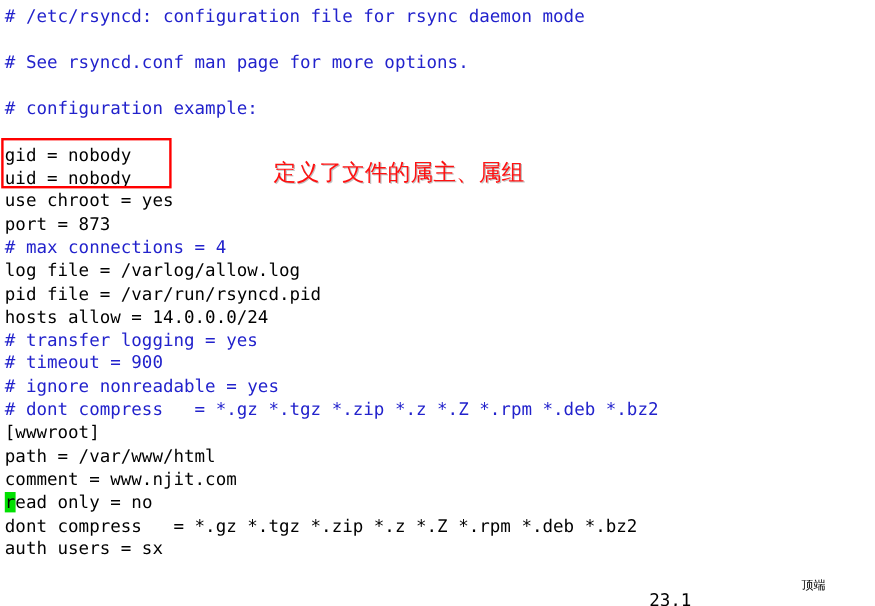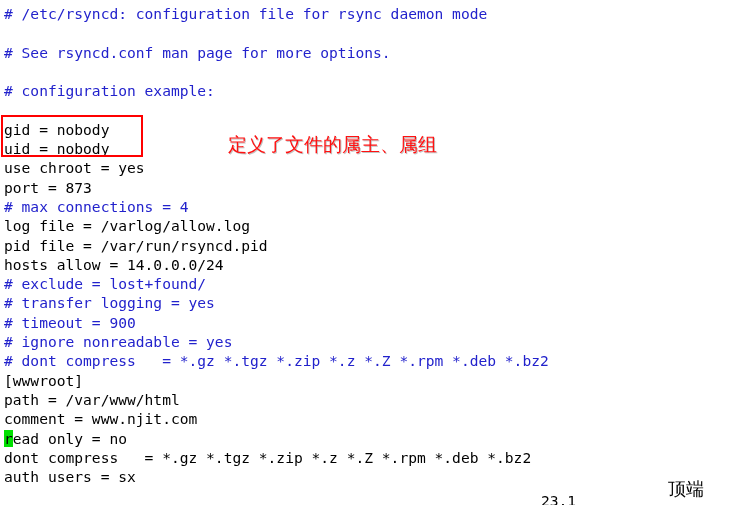--- a/index.html
+++ b/index.html
@@ -92,21 +92,21 @@
     line-height: 20px;
     color: #000000;
     white-space: pre;
     text-decoration: underline;
   }
   #status-topbottom {
     position: absolute;
     left: 668px;
     top: 0px;
     font-family: "DejaVu Sans", "Liberation Sans", sans-serif;
-    font-size: 18px;
+    font-size: 10px;
     line-height: 20px;
     color: #000000;
     white-space: pre;
   }
 
   
   #watermark {
     position: absolute;
     left: 497px;
     top: 474px;
@@ -132,21 +132,20 @@
       <div class="line comment"># configuration example:</div>
       <div class="line blank">&nbsp;</div>
       <div class="line code">gid = nobody</div>
       <div class="line code">uid = nobody</div>
       <div class="line code">use chroot = yes</div>
       <div class="line code">port = 873</div>
       <div class="line comment"># max connections = 4</div>
       <div class="line code">log file = /varlog/allow.log</div>
       <div class="line code">pid file = /var/run/rsyncd.pid</div>
       <div class="line code">hosts allow = 14.0.0.0/24</div>
-      <div class="line comment"># exclude = lost+found/</div>
       <div class="line comment"># transfer logging = yes</div>
       <div class="line comment"># timeout = 900</div>
       <div class="line comment"># ignore nonreadable = yes</div>
       <div class="line comment"># dont compress   = *.gz *.tgz *.zip *.z *.Z *.rpm *.deb *.bz2</div>
       <div class="line code">[wwwroot]</div>
       <div class="line code">path = /var/www/html</div>
       <div class="line code">comment = www.njit.com</div>
       <div class="line code"><span class="cursor-char">r</span><span>ead only = no</span></div>
       <div class="line code">dont compress   = *.gz *.tgz *.zip *.z *.Z *.rpm *.deb *.bz2</div>
       <div class="line code">auth users = sx</div>

